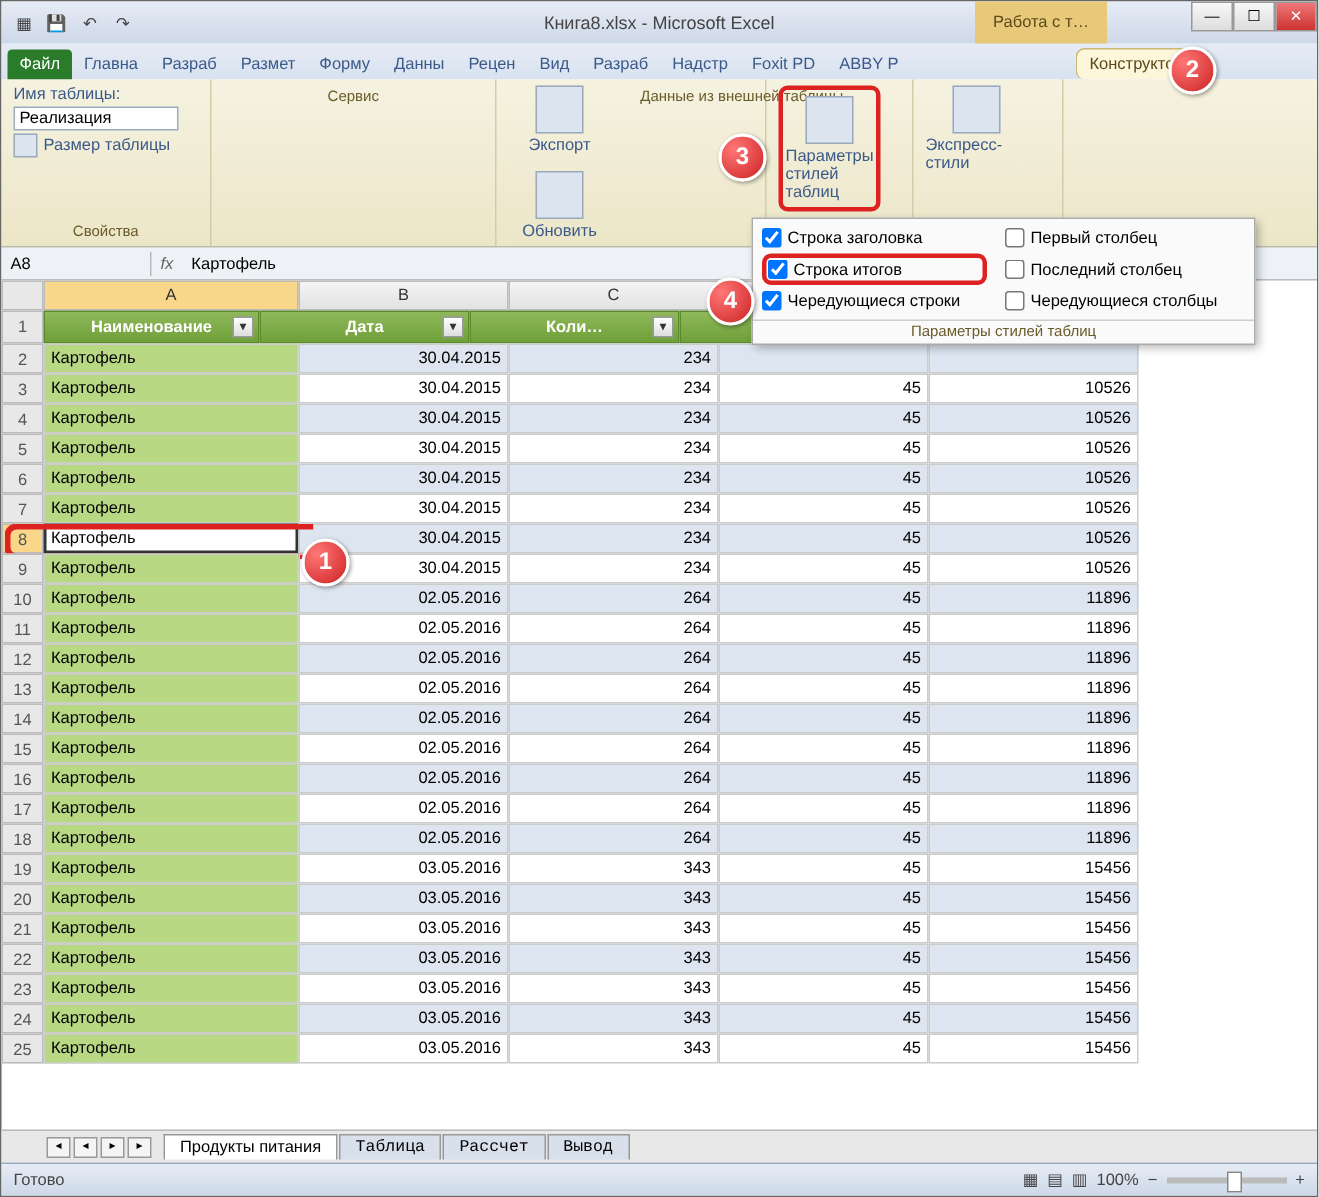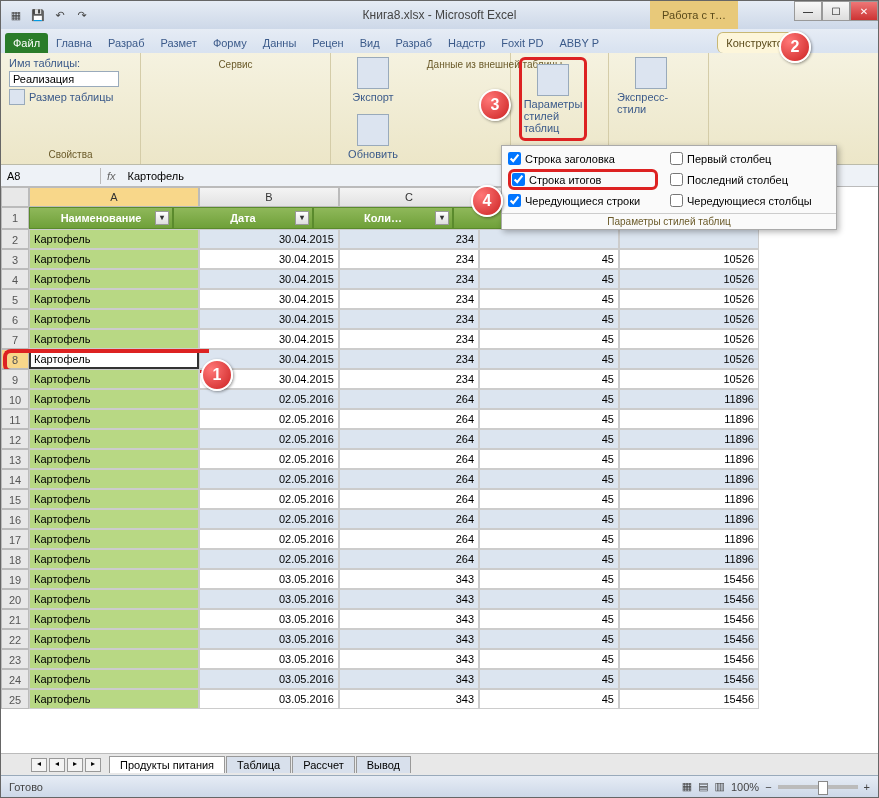--- a/index.html
+++ b/index.html
@@ -70,21 +70,21 @@
 .row.selected .c-A { outline: 2px solid #333; outline-offset: -2px; background: #fff; }
 
 .row8-hl { position: absolute; left: 2px; top: 0; width: 206px; height: 24px; border-top: 4px solid #d22; border-bottom: 4px solid #d22; border-left: 4px solid #d22; border-radius: 8px 0 0 8px; pointer-events: none; }
 
 .callout { position: absolute; width: 32px; height: 32px; border-radius: 50%; background: radial-gradient(circle at 30% 30%, #f77, #c22); color: #fff; font-weight: bold; font-size: 16px; display: flex; align-items: center; justify-content: center; border: 2px solid #fff; box-shadow: 1px 1px 3px rgba(0,0,0,.4); z-index: 100; }
 
 .sheet-tabs { position: absolute; bottom: 22px; left: 0; right: 0; height: 22px; background: #e8e8e8; border-top: 1px solid #bbb; display: flex; align-items: center; padding-left: 30px; }
 .nav-btns { display: flex; gap: 2px; margin-right: 8px; }
 .nav-btns span { width: 16px; height: 14px; border: 1px solid #999; background: #f4f4f4; font-size: 8px; text-align: center; }
 .stab { padding: 2px 10px; background: #fff; border: 1px solid #999; border-bottom: none; margin-right: 1px; }
-.stab.inactive { background: #d8e0ec; }
+.stab.inactive { background: #d8e0ec; font-family: Liberation Mono, monospace; }
 
 .statusbar { position: absolute; bottom: 0; left: 0; right: 0; height: 22px; background: linear-gradient(#e6ecf5,#cdd8e8); border-top: 1px solid #9ab; display: flex; align-items: center; justify-content: space-between; padding: 0 8px; color: #444; }
 .zoom { display: flex; align-items: center; gap: 6px; }
 .zslider { width: 80px; height: 4px; background: #bbb; position: relative; }
 .zslider::after { content: ''; position: absolute; left: 50%; top: -4px; width: 8px; height: 12px; background: #fff; border: 1px solid #888; }
 </style>
 </head>
 <body>
 
 <div class="window">

